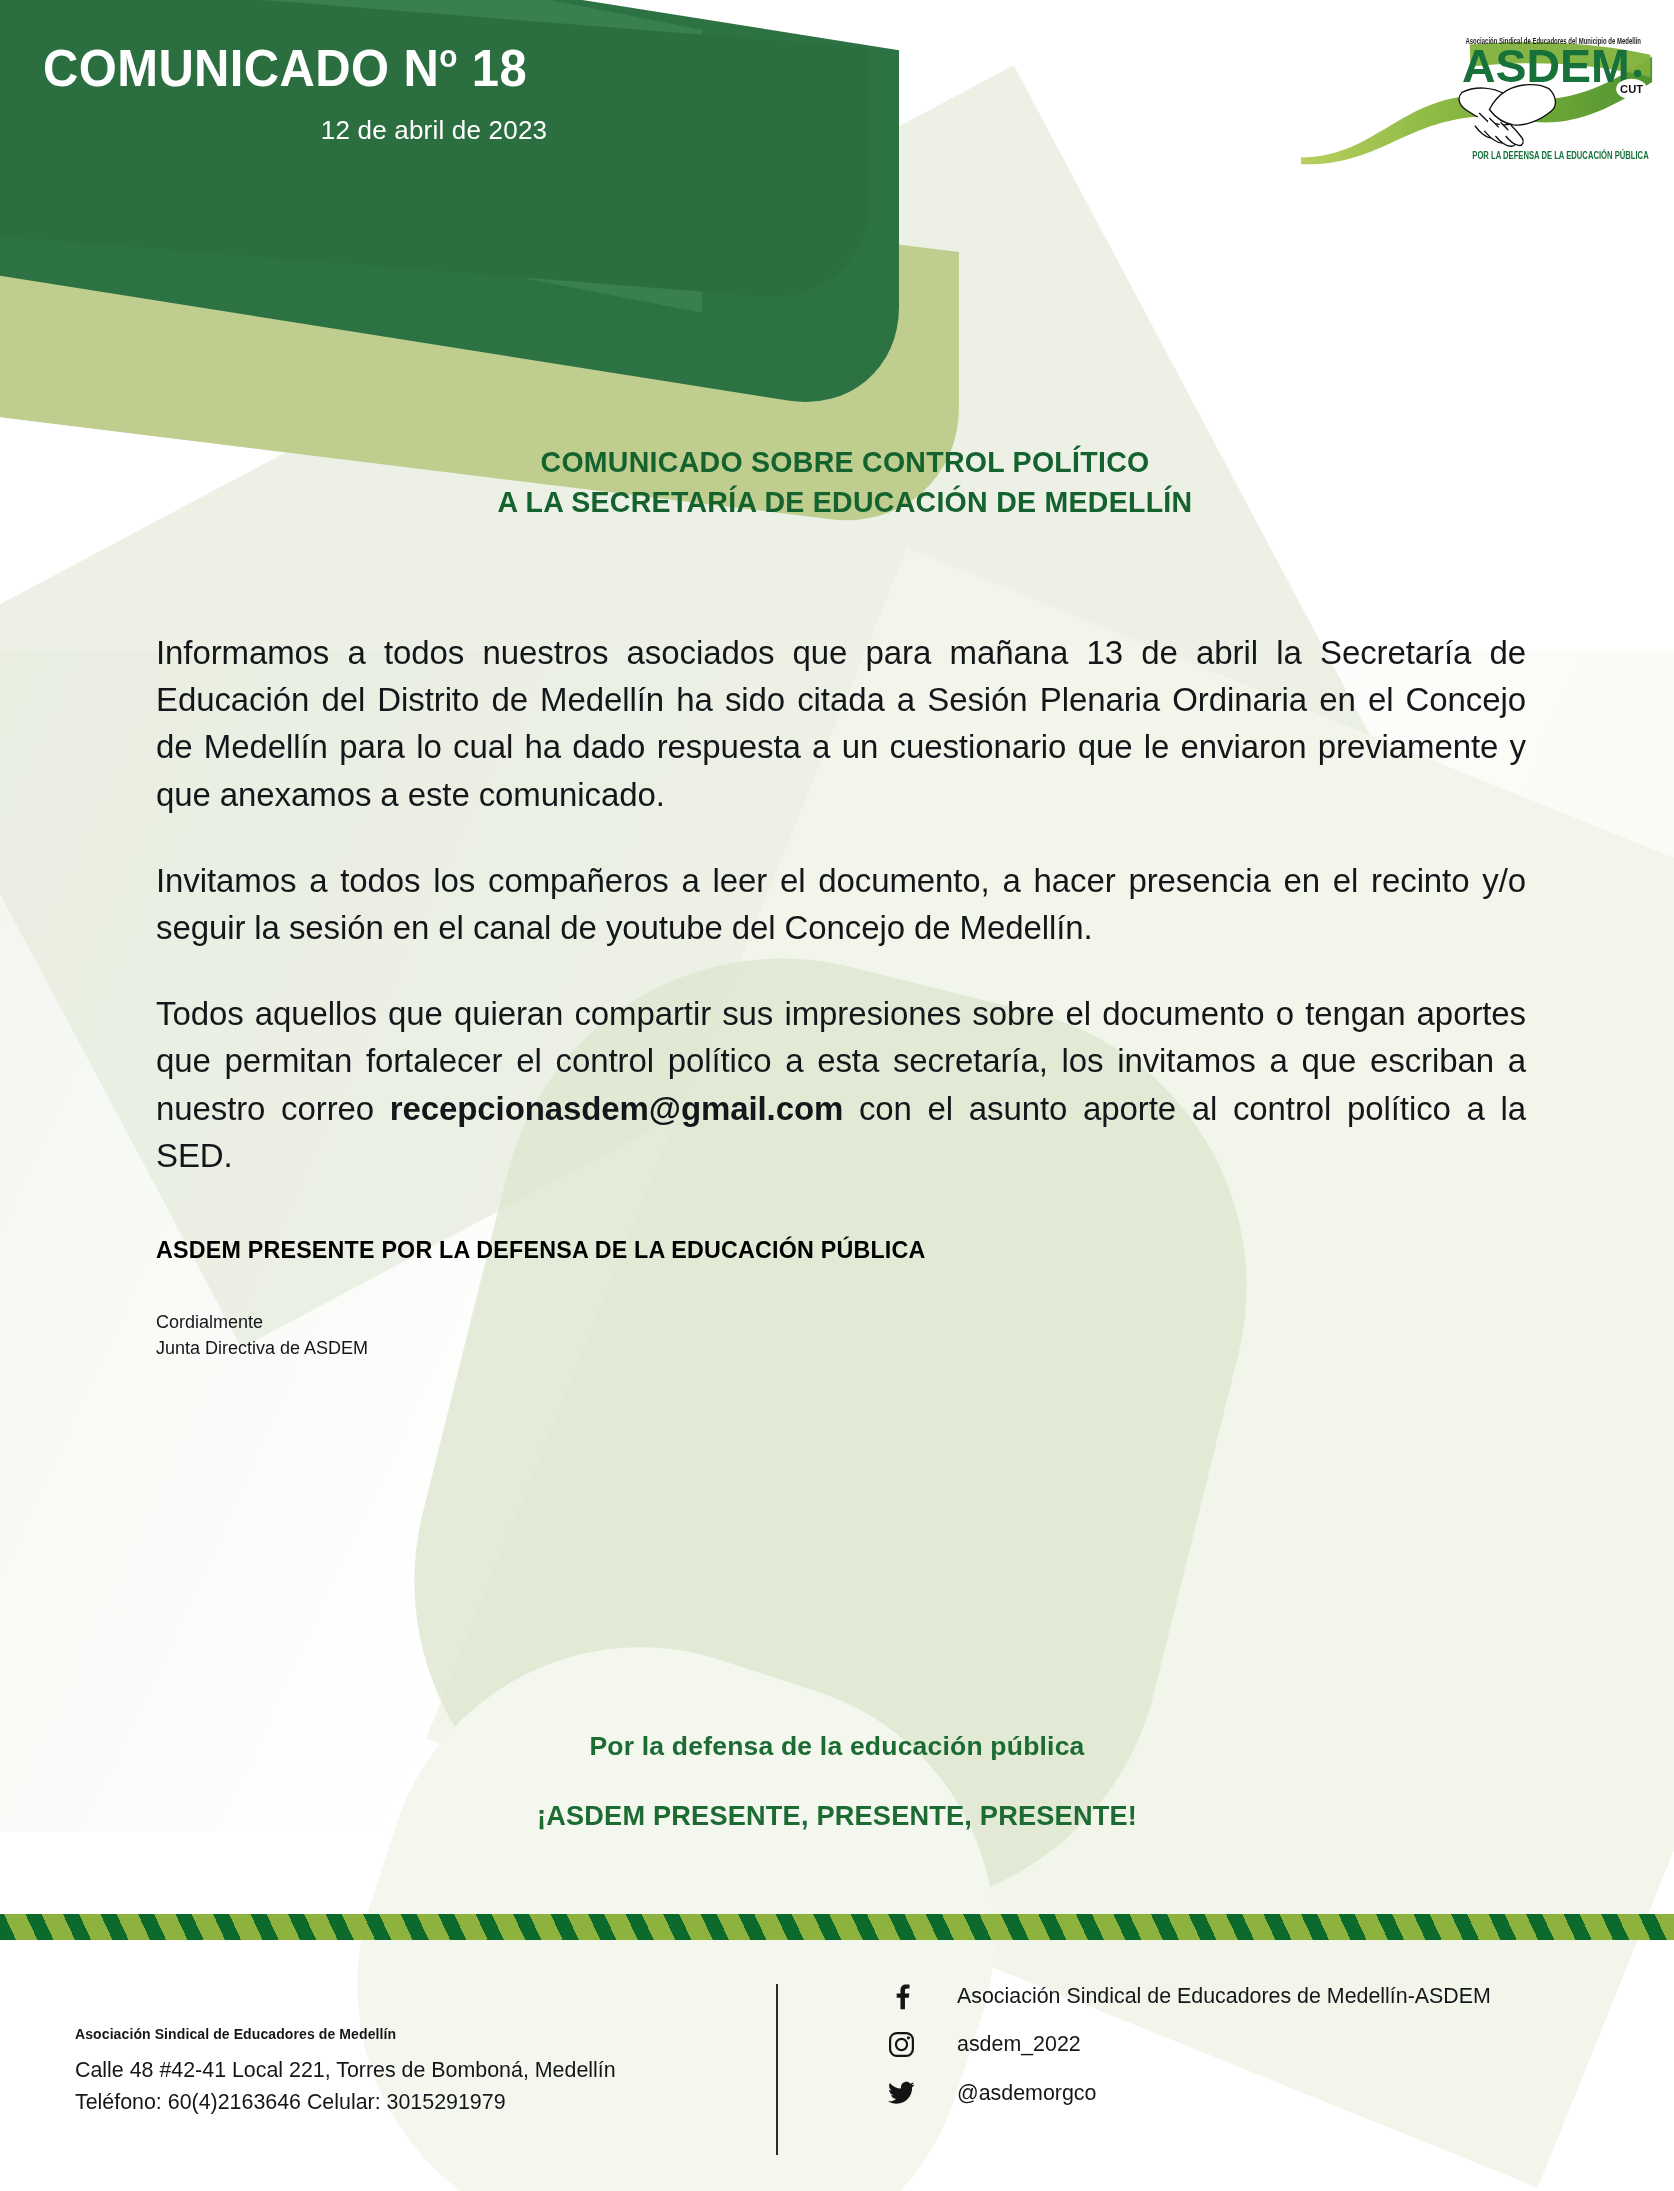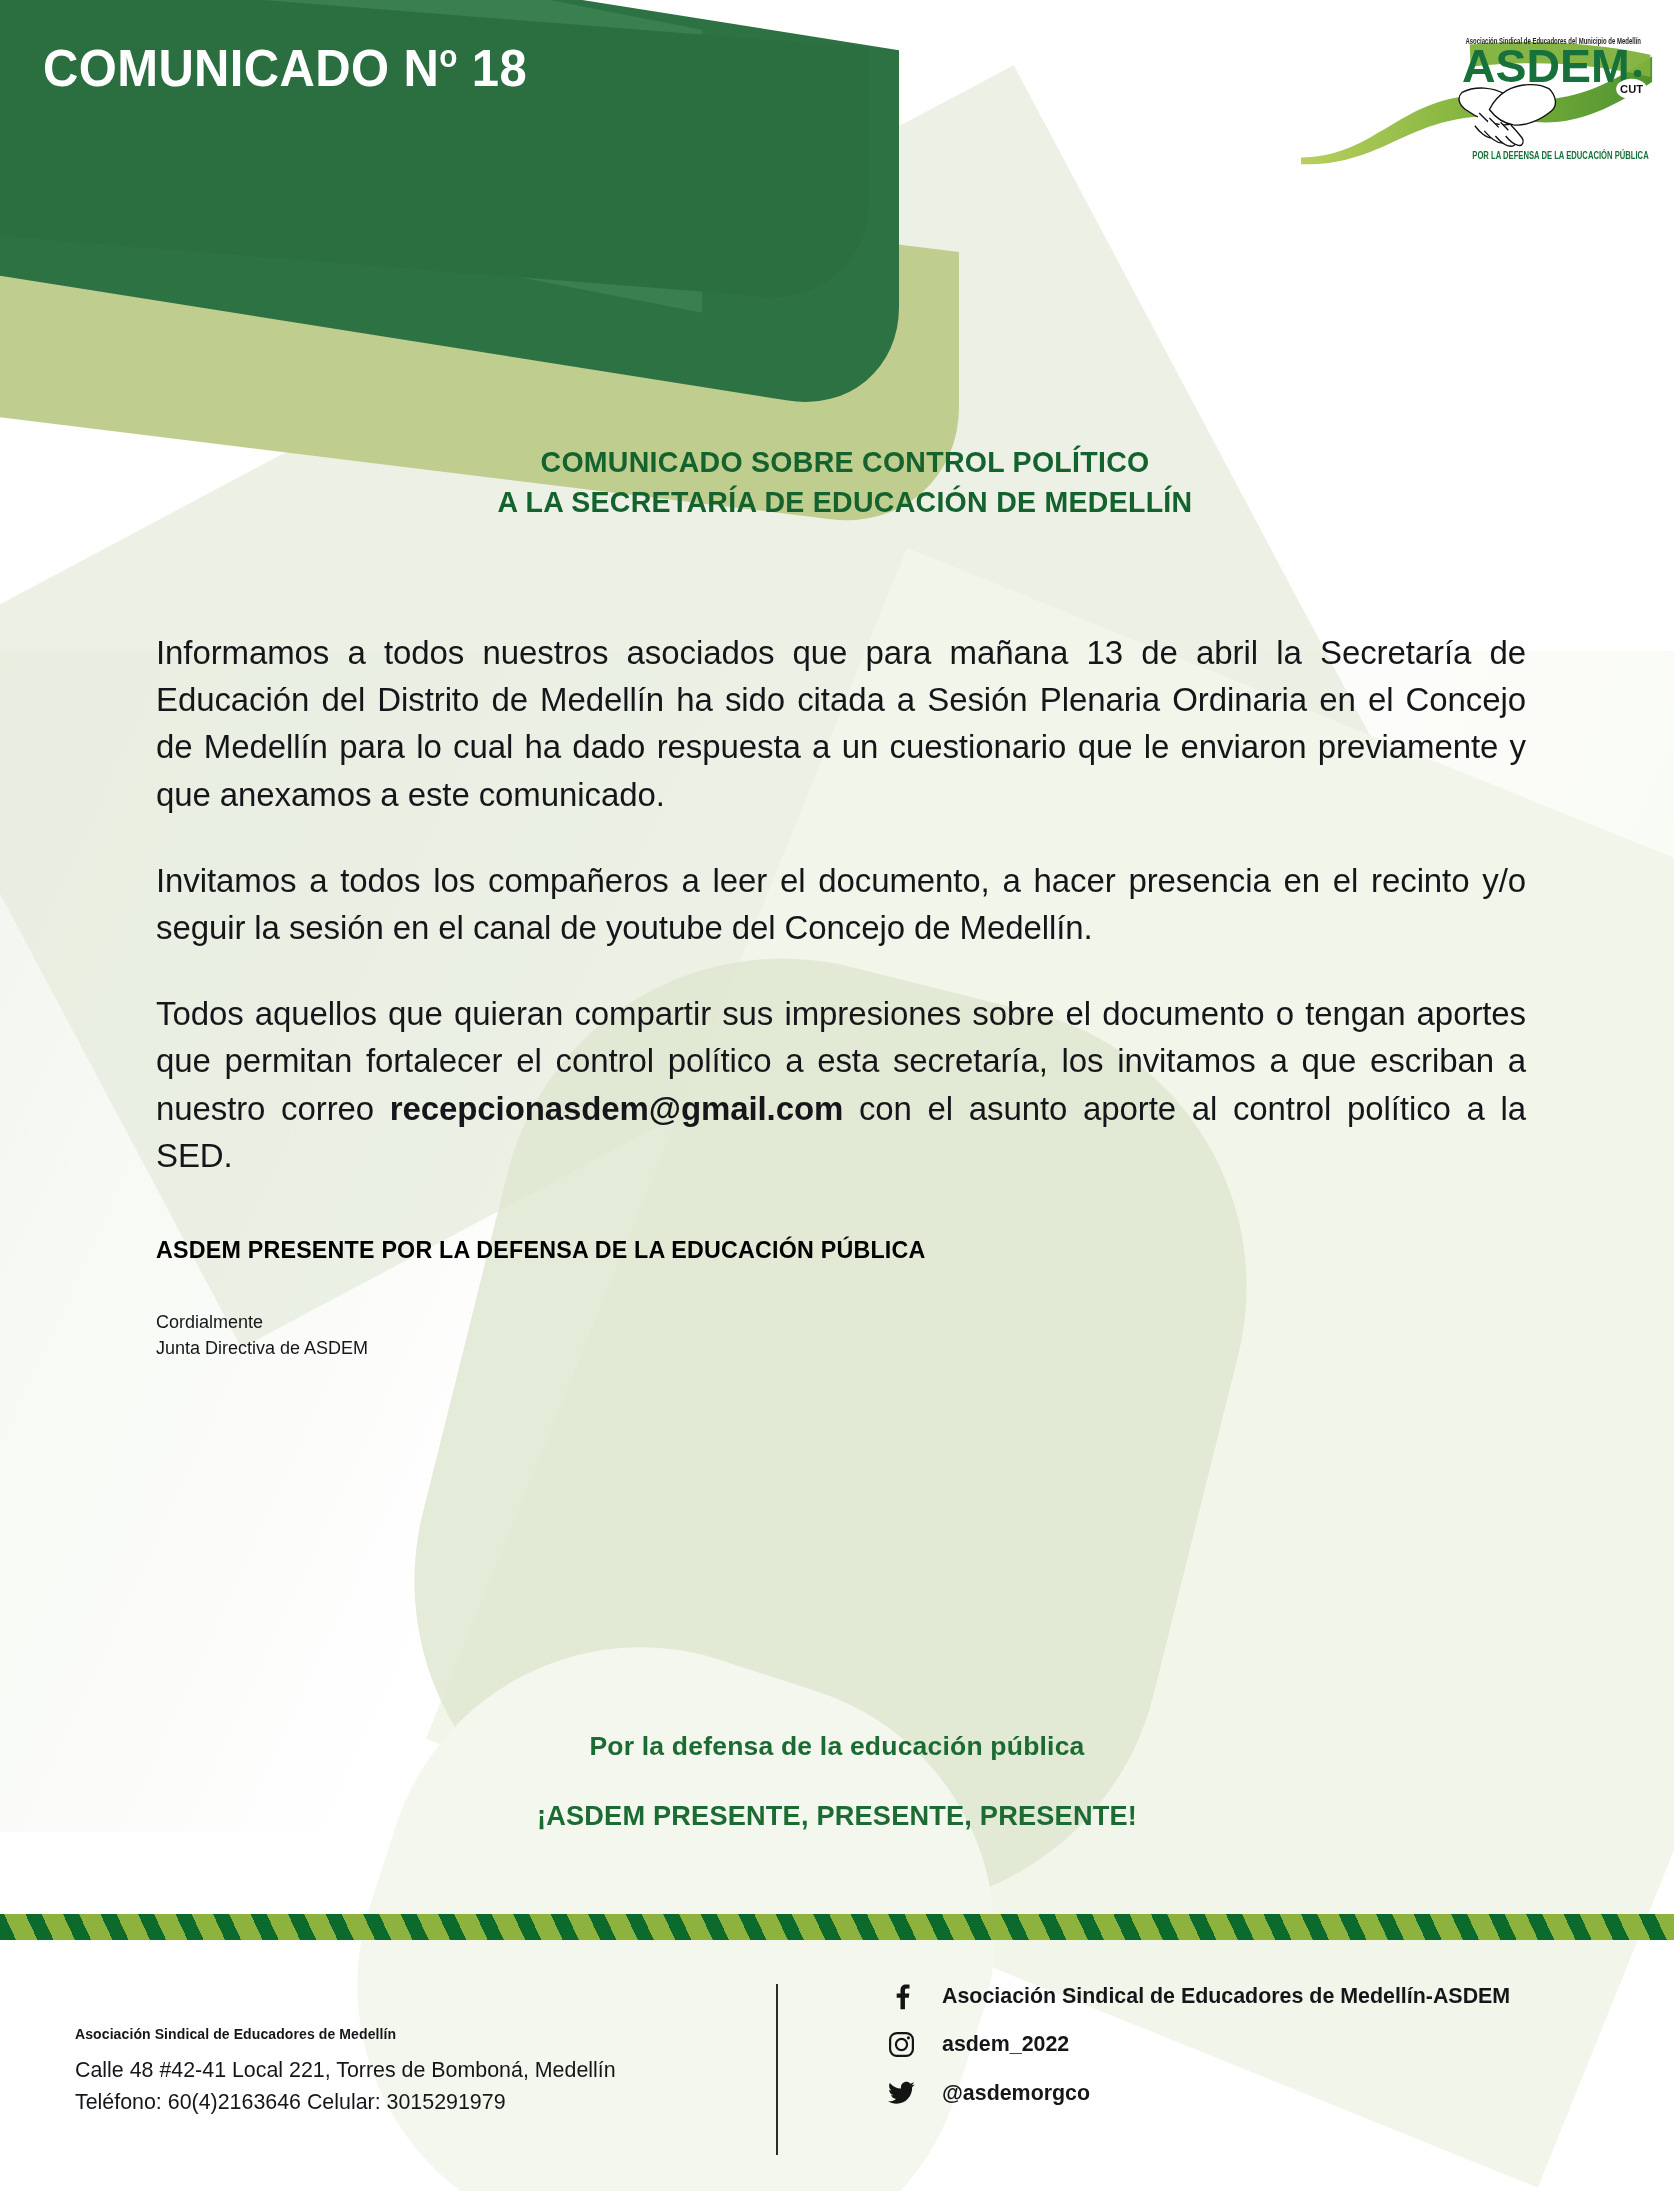--- a/index.html
+++ b/index.html
@@ -306,22 +306,22 @@
   .soc-ico {
     width: 39px;
     display: flex;
     justify-content: center;
     align-items: center;
     flex: 0 0 39px;
   }
   .soc-txt {
     font-size: 21.4px;
     color: #14161a;
-    margin-left: 21px;
-    font-weight: 700;
+    margin-left: 36px;
+    font-weight: 400;
   }
 </style>
 </head>
 <body>
 
 <div id="page">
 
   <div class="wm wm-wash"></div>
   <div class="wm wm-band-left"></div>
   <div class="wm wm-band-right"></div>
@@ -329,20 +329,21 @@
   <div class="wm wm-blob2"></div>
 
   <div class="header">
     <div class="hdr-khaki"></div>
     <div class="hdr-dark"></div>
     <div class="hdr-light"></div>
     <div class="hdr-main"></div>
 
     <div class="hdr-text">
       <div class="hdr-title"><span>COMUNICADO N</span><sup>o</sup><span> 18</span></div>
+      <div class="hdr-date">12 de abril de 2023</div>
     </div>
   </div>
 
   <div class="logo">
     <svg width="360" height="137" viewBox="0 0 420 160">
       <defs>
         <linearGradient id="swoosh" x1="0" y1="0" x2="1" y2="0">
           <stop offset="0%" stop-color="#b9cf5f"></stop>
           <stop offset="55%" stop-color="#7bb03a"></stop>
           <stop offset="100%" stop-color="#4f9330"></stop>

